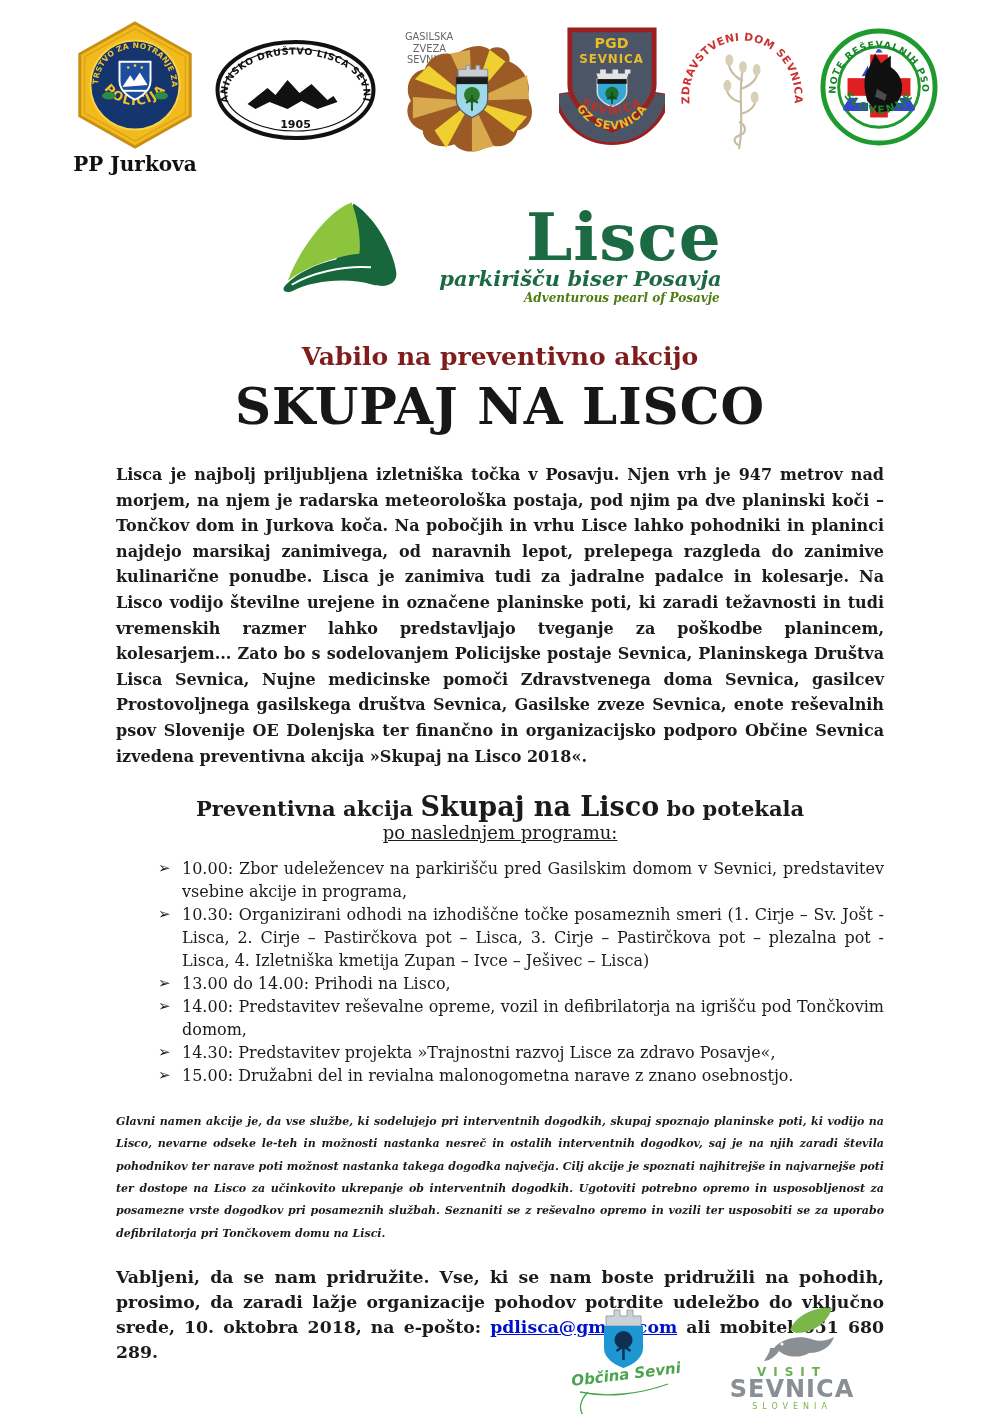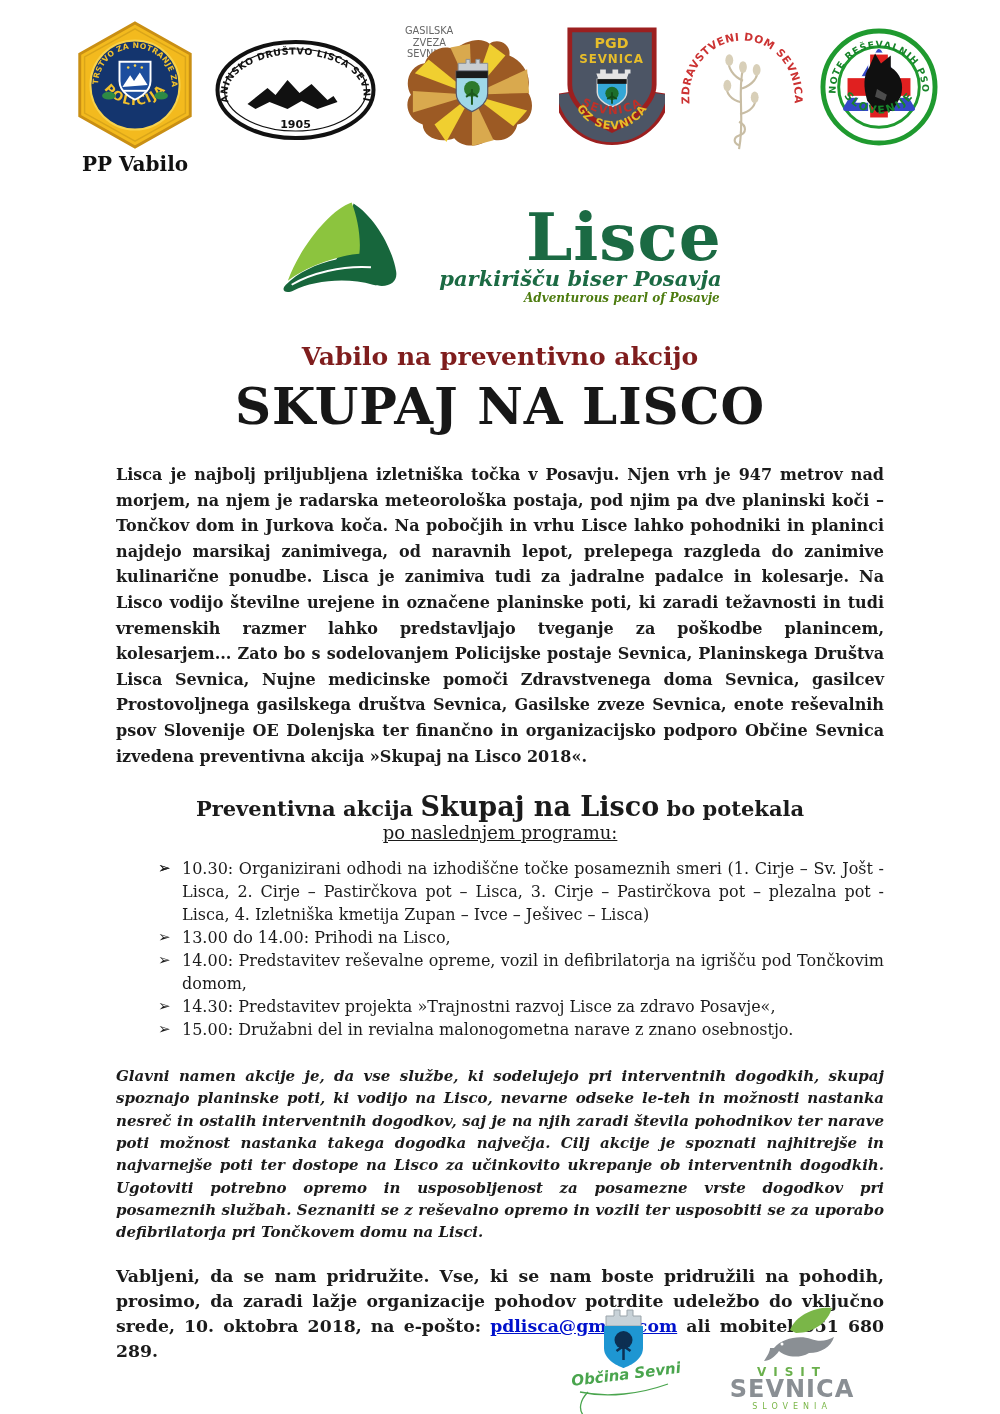--- a/index.html
+++ b/index.html
@@ -31,21 +31,21 @@
   .event-strong{font-size:27px;font-weight:bold;}
   .event-line2{font-size:27px;font-weight:bold;margin-top:4px;}
   .event-line3{font-size:18px;}
   .event-line3 span{text-decoration:underline;}
 
   ul.program-list{list-style:none;margin:14px 116px 0 116px;padding:0;}
   ul.program-list li{position:relative;padding-left:66px;text-align:justify;
                      font-size:16px;line-height:23px;}
   ul.program-list .bullet{position:absolute;left:42px;top:0;font-size:15px;}
 
-  .purpose{margin-top:24px;font-style:italic;font-size:15px;line-height:22.3px;}
+  .purpose{margin-top:24px;font-style:italic;font-size:11px;line-height:22.3px;}
   .closing{margin-top:20px;font-weight:bold;font-size:17.3px;line-height:25px;}
   .email-link{color:#0011cc;text-decoration:underline;font-weight:bold;cursor:pointer;}
   .footer-logos{position:absolute;top:1282px;right:142px;display:flex;gap:46px;align-items:flex-start;}
 
   svg text{font-family:"DejaVu Sans","Liberation Sans",sans-serif;}
 </style>
 </head>
 <body>
 
 <div class="page">
@@ -67,37 +67,37 @@
         </text>
         <path d="M49,42 h32 v20 c0,13 -16,19 -16,19 c0,0 -16,-6 -16,-19 z" fill="#1d4e9e" stroke="#fff" stroke-width="2"></path>
         <circle cx="58" cy="48" r="1.3" fill="#f8d24a"></circle>
           <circle cx="65" cy="46" r="1.3" fill="#f8d24a"></circle>
           <circle cx="72" cy="48" r="1.3" fill="#f8d24a"></circle>
         <path d="M52,68 l8,-12 4,6 6,-9 8,13 z" fill="#fff"></path>
         <path d="M53,72 h24" stroke="#fff" stroke-width="2"></path>
         <ellipse cx="38" cy="77" rx="7" ry="4" fill="#2e8b45"></ellipse>
         <ellipse cx="92" cy="77" rx="7" ry="4" fill="#2e8b45"></ellipse>
       </svg>
-      <div class="pp-caption">PP Vabilo</div>
+      <div class="pp-caption">PP Jurkova</div>
     </div>
 
     <div class="logo-cell" style="margin-top:18px">
       <svg width="168" height="104" viewBox="0 0 165 104">
         <ellipse cx="82" cy="52" rx="78" ry="48" fill="#fff" stroke="#111" stroke-width="4"></ellipse>
         <ellipse cx="82" cy="52" rx="71" ry="41" fill="none" stroke="#111" stroke-width="1.2"></ellipse>
         <path id="pdl-arc" d="M16,66 A68,40 0 1 1 148,66" fill="none"></path>
         <text font-size="9.5" font-weight="bold" fill="#111" letter-spacing="0.5">
           <textPath href="#pdl-arc" startOffset="50%" text-anchor="middle">PLANINSKO DRUŠTVO LISCA SEVNICA</textPath>
         </text>
         <path d="M34,66 L54,50 62,57 74,42 86,55 98,46 114,62 120,58 124,64 104,71 88,63 74,71 56,64 42,71 Z" fill="#111"></path>
         <text x="82" y="90" font-size="11" font-weight="bold" fill="#111" text-anchor="middle">1905</text>
       </svg>
     </div>
 
-    <div class="logo-cell" style="">
+    <div class="logo-cell" style="margin-top:6px">
       <svg width="152" height="130" viewBox="0 0 150 132">
         <text x="10" y="14" font-size="10" fill="#666">GASILSKA</text>
         <text x="18" y="26" font-size="10" fill="#666">ZVEZA</text>
         <text x="12" y="38" font-size="10" fill="#666">SEVNICA</text>
         <path d="M60,30 C70,22 86,16 96,24 C104,18 118,24 116,36 C130,42 140,58 134,72 C144,86 138,104 124,106 C122,118 108,126 96,120 C86,130 68,130 60,120 C44,126 28,118 28,106 C14,102 8,86 16,76 C8,62 16,46 30,44 C34,32 48,24 60,30 Z" fill="#9c5a24"></path>
         <g>
           <polygon points="78,76 96,24 112,36" fill="#f0cf30"></polygon>
           <polygon points="78,76 134,50 136,74" fill="#d9a94e"></polygon>
           <polygon points="78,76 134,92 120,108" fill="#f0cf30"></polygon>
           <polygon points="78,76 100,122 78,128" fill="#d9a94e"></polygon>
@@ -202,21 +202,21 @@
   <h1 class="main-title">SKUPAJ NA LISCO</h1>
 
   <p class="body-text intro">Lisca je najbolj priljubljena izletniška točka v Posavju. Njen vrh je 947 metrov nad morjem, na njem je radarska meteorološka postaja, pod njim pa dve planinski koči – Tončkov dom in Jurkova koča. Na pobočjih in vrhu Lisce lahko pohodniki in planinci najdejo marsikaj zanimivega, od naravnih lepot, prelepega razgleda do zanimive kulinarične ponudbe. Lisca je zanimiva tudi za jadralne padalce in kolesarje. Na Lisco vodijo številne urejene in označene planinske poti, ki zaradi težavnosti in tudi vremenskih razmer lahko predstavljajo tveganje za poškodbe planincem, kolesarjem... Zato bo s sodelovanjem Policijske postaje Sevnica, Planinskega Društva Lisca Sevnica, Nujne medicinske pomoči Zdravstvenega doma Sevnica, gasilcev Prostovoljnega gasilskega društva Sevnica, Gasilske zveze Sevnica, enote reševalnih psov Slovenije OE Dolenjska ter finančno in organizacijsko podporo Občine Sevnica izvedena preventivna akcija »Skupaj na Lisco 2018«.</p>
 
   <div class="event-block">
     <div class="event-line1"><span>Preventivna akcija </span><span class="event-strong">Skupaj na Lisco</span><span> bo potekala</span></div>
     <div class="event-line3"><span>po naslednjem programu:</span></div>
   </div>
 
   <ul class="program-list">
-    <li><span class="bullet">➢</span></li>
+    <li><span class="bullet">➢</span><span>10.00: Zbor udeležencev na parkirišču pred Gasilskim domom v Sevnici, predstavitev vsebine akcije in programa,</span></li>
     <li><span class="bullet">➢</span><span>10.30: Organizirani odhodi na izhodiščne točke posameznih smeri (1. Cirje – Sv. Jošt - Lisca, 2. Cirje – Pastirčkova pot – Lisca, 3. Cirje – Pastirčkova pot – plezalna pot - Lisca, 4. Izletniška kmetija Zupan – Ivce – Ješivec – Lisca)</span></li>
     <li><span class="bullet">➢</span><span>13.00 do 14.00: Prihodi na Lisco,</span></li>
     <li><span class="bullet">➢</span><span>14.00: Predstavitev reševalne opreme, vozil in defibrilatorja na igrišču pod Tončkovim domom,</span></li>
     <li><span class="bullet">➢</span><span>14.30: Predstavitev projekta »Trajnostni razvoj Lisce za zdravo Posavje«,</span></li>
     <li><span class="bullet">➢</span><span>15.00: Družabni del in revialna malonogometna narave z znano osebnostjo.</span></li>
   </ul>
 
   <p class="body-text purpose">Glavni namen akcije je, da vse službe, ki sodelujejo pri interventnih dogodkih, skupaj spoznajo planinske poti, ki vodijo na Lisco, nevarne odseke le-teh in možnosti nastanka nesreč in ostalih interventnih dogodkov, saj je na njih zaradi števila pohodnikov ter narave poti možnost nastanka takega dogodka največja. Cilj akcije je spoznati najhitrejše in najvarnejše poti ter dostope na Lisco za učinkovito ukrepanje ob interventnih dogodkih. Ugotoviti potrebno opremo in usposobljenost za posamezne vrste dogodkov pri posameznih službah. Seznaniti se z reševalno opremo in vozili ter usposobiti se za uporabo defibrilatorja pri Tončkovem domu na Lisci.</p>
 
   <p class="body-text closing"><span>Vabljeni, da se nam pridružite. Vse, ki se nam boste pridružili na pohodih, prosimo, da zaradi lažje organizacije pohodov potrdite udeležbo do vključno srede, 10. oktobra 2018, na e-pošto: </span><a class="email-link">pdlisca@gmail.com</a><span> ali mobitel 051 680 289.</span></p>

